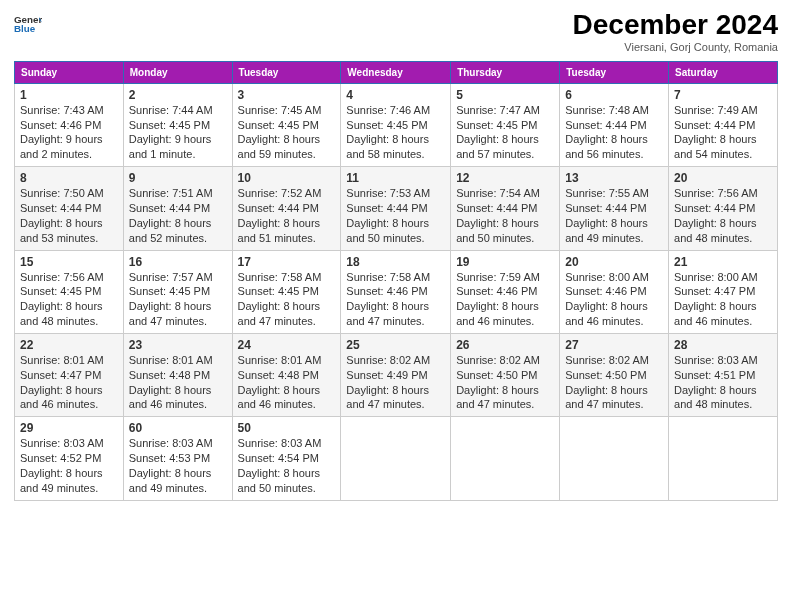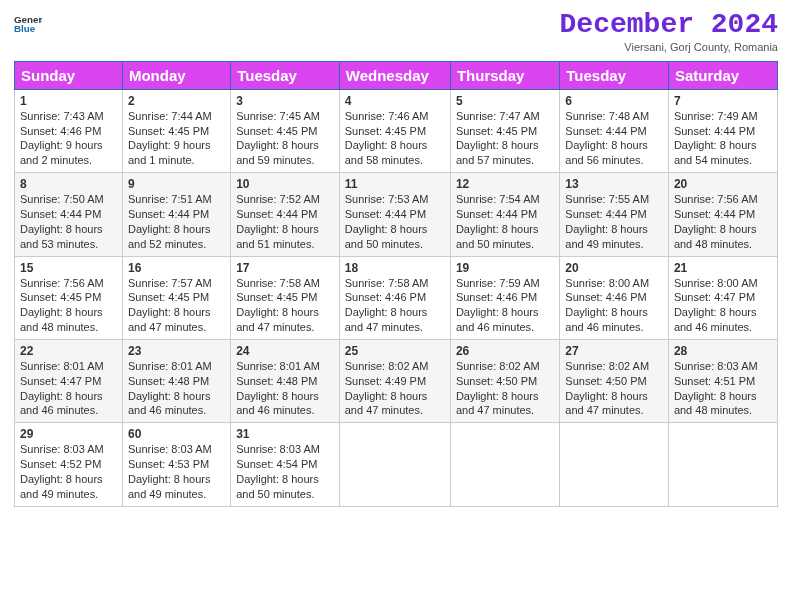--- a/index.html
+++ b/index.html
@@ -29,39 +29,38 @@
     .logo-icon {
       width: 28px;
       height: 28px;
     }
     .title-block {
       text-align: right;
     }
     .month-title {
       font-size: 28px;
       font-weight: bold;
-      color: #6d28d9;
+      color: #000000;
       line-height: 1.1;
-      font-family: Liberation Mono, monospace;
     }
     .subtitle {
       font-size: 11px;
       color: #555;
     }
     .calendar {
       width: 100%;
       border-collapse: collapse;
       font-size: 9.5px;
     }
     .calendar th {
-      background-color: #d946ef;
+      background-color: #a21caf;
       color: #fff;
       text-align: left;
       padding: 5px 6px;
-      font-size: 15px;
+      font-size: 10px;
       font-weight: bold;
       border: 1px solid #2e6db4;
     }
     .calendar td {
       vertical-align: top;
       padding: 4px 5px;
       border: 1px solid #ccc;
       width: 113px;
       height: 82px;
       background: #fff;
@@ -239,21 +238,21 @@
         <tr>
           <td>
         <span class="day-num">29</span>
         <span class="day-info">Sunrise: 8:03 AM<br>Sunset: 4:52 PM<br>Daylight: 8 hours and 49 minutes.</span>
       </td>
           <td>
         <span class="day-num">60</span>
         <span class="day-info">Sunrise: 8:03 AM<br>Sunset: 4:53 PM<br>Daylight: 8 hours and 49 minutes.</span>
       </td>
           <td>
-        <span class="day-num">31</span>
+        <span class="day-num">50</span>
         <span class="day-info">Sunrise: 8:03 AM<br>Sunset: 4:54 PM<br>Daylight: 8 hours and 50 minutes.</span>
       </td>
           <td class="empty-cell"></td>
           <td class="empty-cell"></td>
           <td class="empty-cell"></td>
           <td class="empty-cell"></td>
         </tr>
       </tbody>
   </table>
 </div>

